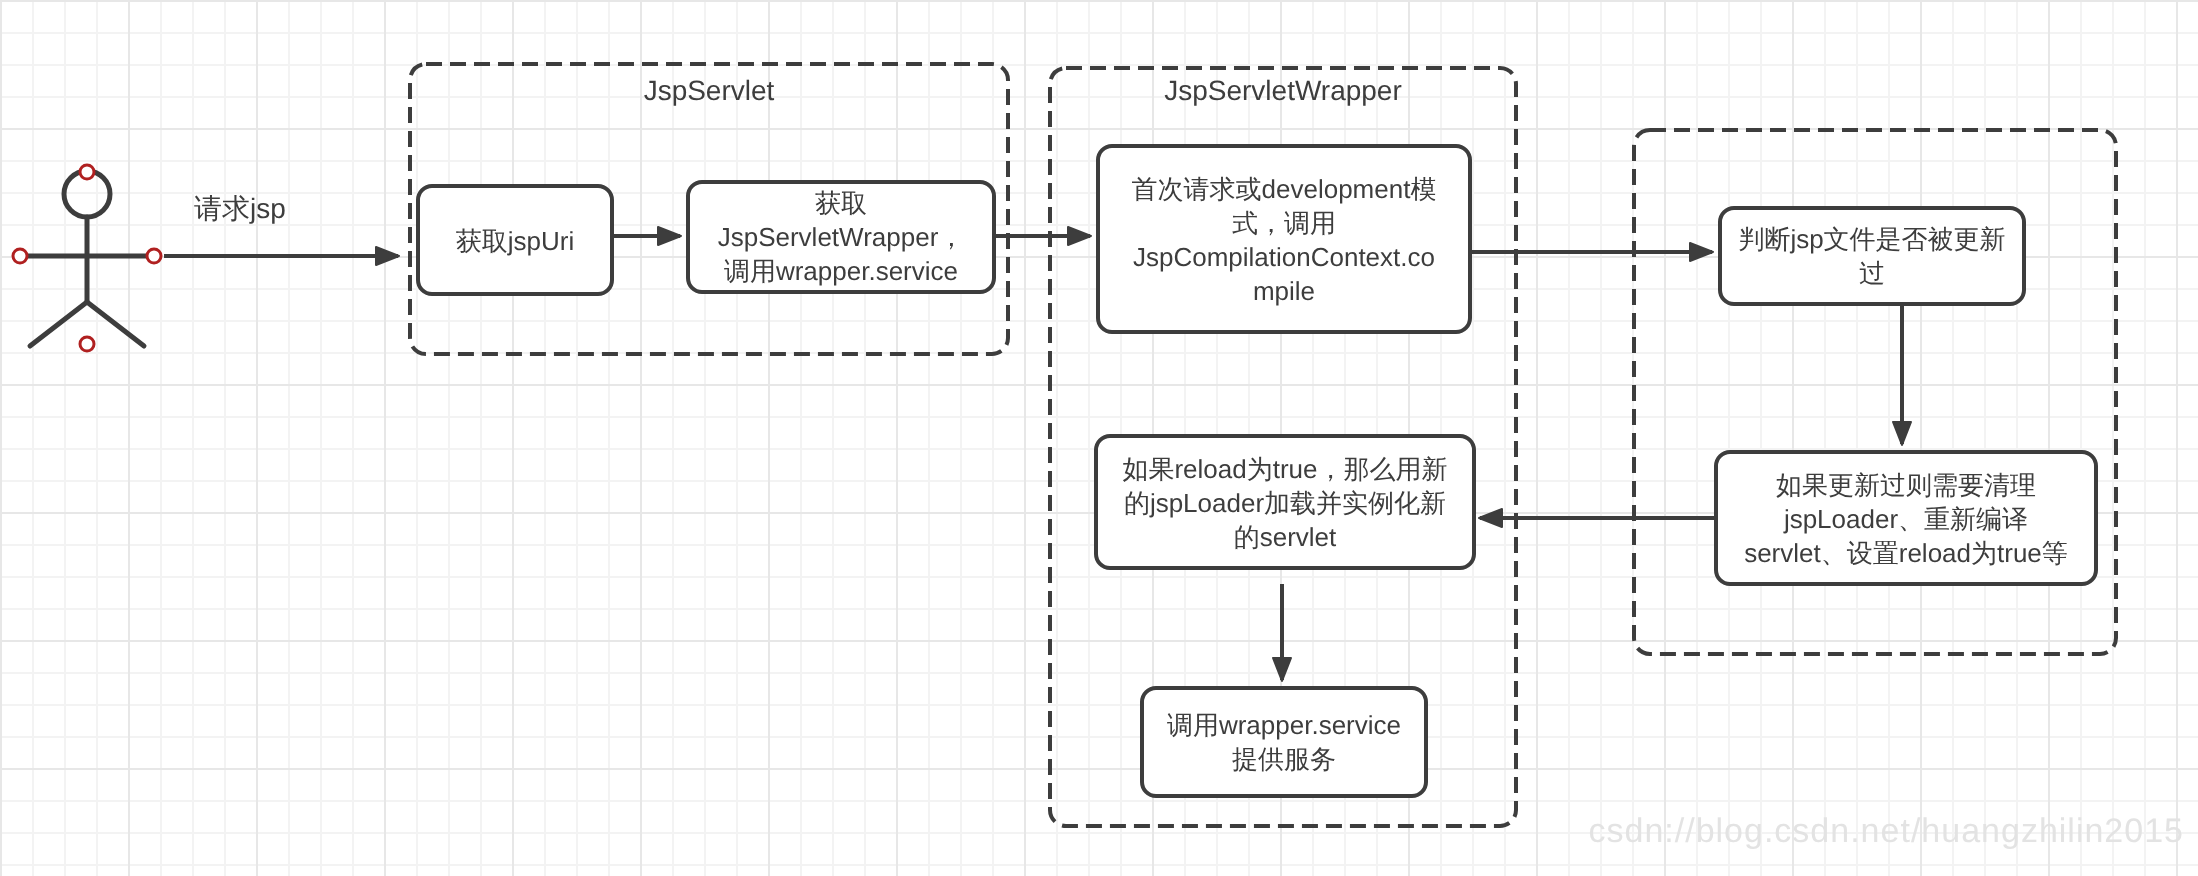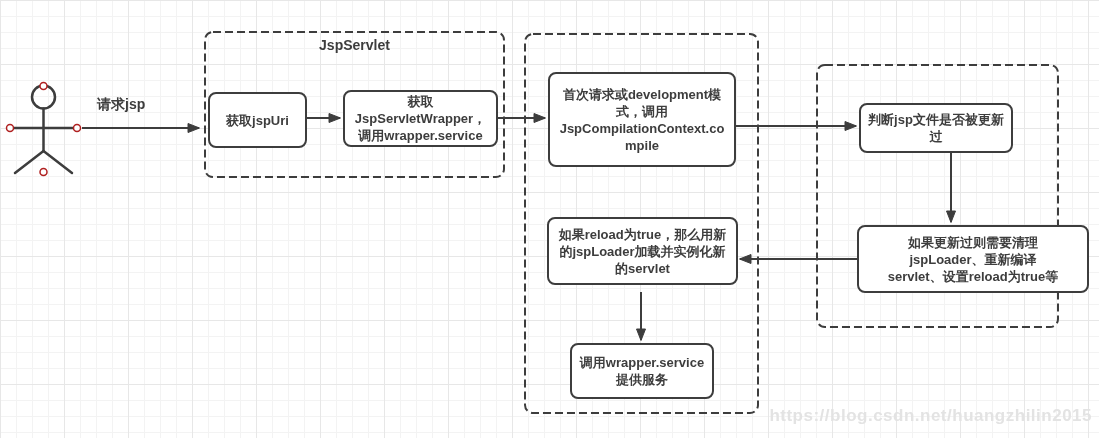--- a/index.html
+++ b/index.html
@@ -7,21 +7,20 @@
     position:relative; width:1099px; height:438px; overflow:hidden;
     background-color:#ffffff;
     background-image:
       linear-gradient(to right, #e7e7e7 1px, transparent 1px),
       linear-gradient(to bottom, #e7e7e7 1px, transparent 1px),
       linear-gradient(to right, #f3f3f3 1px, transparent 1px),
       linear-gradient(to bottom, #f3f3f3 1px, transparent 1px);
     background-size: 64px 64px, 64px 64px, 16px 16px, 16px 16px;
     font-family:"Liberation Sans","DejaVu Sans",sans-serif;
     color:#3d3d3d;
-    font-weight:bold;
   }
   svg.underlay { position:absolute; left:0; top:0; width:1099px; height:438px; }
   .node {
     position:absolute; box-sizing:border-box;
     background:#ffffff; border:2px solid #3d3d3d; border-radius:8px;
     display:flex; align-items:center; justify-content:center;
     text-align:center; font-size:13px; line-height:17px;
   }
   .node span { white-space:pre-line; padding:1px 2px; display:block; }
   .ctitle {
@@ -70,20 +69,21 @@
       <line x1="307" y1="118" x2="340" y2="118" marker-end="url(#ah)"></line>
       <line x1="497" y1="118" x2="545" y2="118" marker-end="url(#ah)"></line>
       <line x1="735" y1="126" x2="856" y2="126" marker-end="url(#ah)"></line>
       <line x1="951" y1="152" x2="951" y2="222" marker-end="url(#ah)"></line>
       <line x1="857" y1="259" x2="740" y2="259" marker-end="url(#ah)"></line>
       <line x1="641" y1="292" x2="641" y2="340" marker-end="url(#ah)"></line>
     </g>
   </svg>
 
   <div class="ctitle" style="left:205px; top:37px; width:299px;">JspServlet</div>
+  <div class="ctitle" style="left:525px; top:37px; width:233px;">JspServletWrapper</div>
 
   <div class="edge-label" style="left:97px; top:96px; width:80px;">请求jsp</div>
 
   <div class="node" style="left:208px; top:92px; width:99px; height:56px;">
     <span>获取jspUri</span>
   </div>
 
   <div class="node" style="left:343px; top:90px; width:155px; height:57px;">
     <span>获取
 JspServletWrapper，
@@ -105,21 +105,21 @@
 
   <div class="node" style="left:570px; top:343px; width:144px; height:56px;">
     <span>调用wrapper.service
 提供服务</span>
   </div>
 
   <div class="node" style="left:859px; top:103px; width:154px; height:50px;">
     <span>判断jsp文件是否被更新过</span>
   </div>
 
-  <div class="node" style="left:857px; top:225px; width:232px; height:68px;">
+  <div class="node" style="left:857px; top:225px; width:192px; height:68px;">
     <span>如果更新过则需要清理
 jspLoader、重新编译
 servlet、设置reload为true等</span>
   </div>
 
-  <div class="watermark">https://blog.csdn.net/huangzhilin2015</div>
+  <div class="watermark">csdn://blog.csdn.net/huangzhilin2015</div>
 
 </div>
 
 </body></html>

